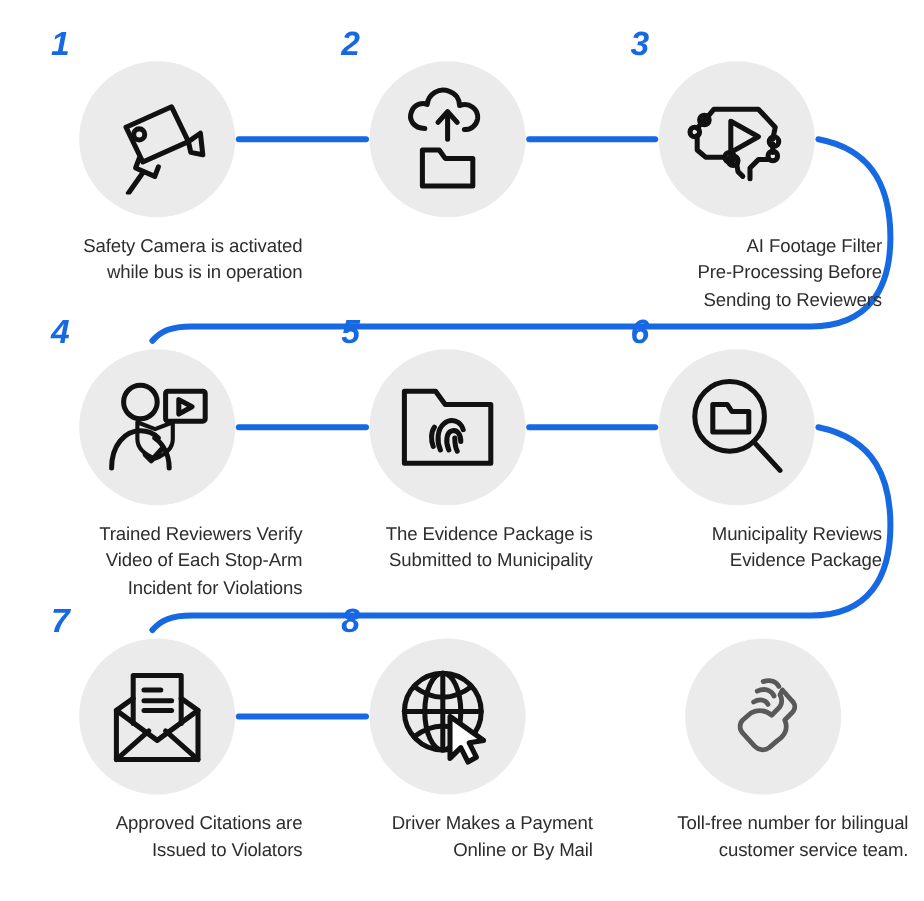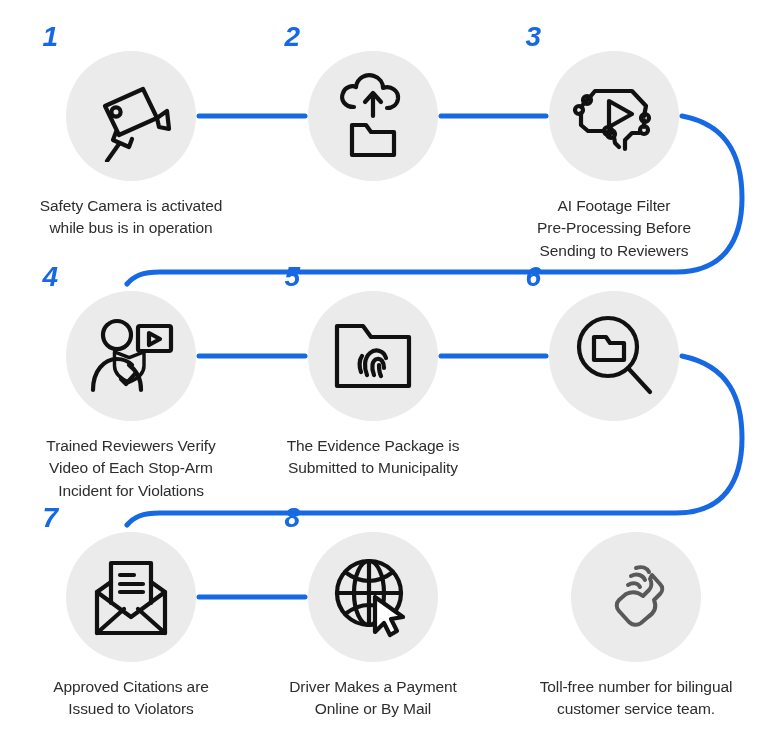--- a/index.html
+++ b/index.html
@@ -64,20 +64,21 @@
     z-index: 3;
   }
   .caption {
     margin-top: 14px;
     font-size: 15.5px;
     line-height: 1.45;
     color: #2d2d2d;
     font-family: "Liberation Sans", sans-serif;
     letter-spacing: -0.1px;
     white-space: pre-line;
+    text-align: right;
   }
 </style>
 </head>
 <body>
 
 <div id="infographic">
 
   <svg id="connectors" viewBox="0 0 770 751">
     <g fill="none" stroke="#1668e3" stroke-width="5" stroke-linecap="round" stroke-linejoin="round">
 
@@ -204,20 +205,22 @@
       <div class="circle">
         <svg width="88" height="88" viewBox="0 0 88 88">
           <g fill="none" stroke="#111111" stroke-width="4.2" stroke-linejoin="round" stroke-linecap="round">
             <circle cx="38" cy="35" r="29"></circle>
             <path d="M58 56 L80 80"></path>
             <path d="M24 25 L36 25 L40 31 L54 31 L54 48 L24 48 Z"></path>
           </g>
         </svg>
       </div>
     </div>
+    <div class="caption">Municipality Reviews
+Evidence Package</div>
   </div>
 
   <div class="step" style="left:10px; top:532px;">
     <div class="circle-wrap">
       <div class="step-number">7</div>
       <div class="circle">
         <svg width="88" height="84" viewBox="0 0 88 84">
           <g fill="none" stroke="#111111" stroke-width="4.2" stroke-linejoin="round" stroke-linecap="round">
             <path d="M24 48 L24 8 L64 8 L64 48"></path>
             <path d="M33 20 L47 20"></path>

